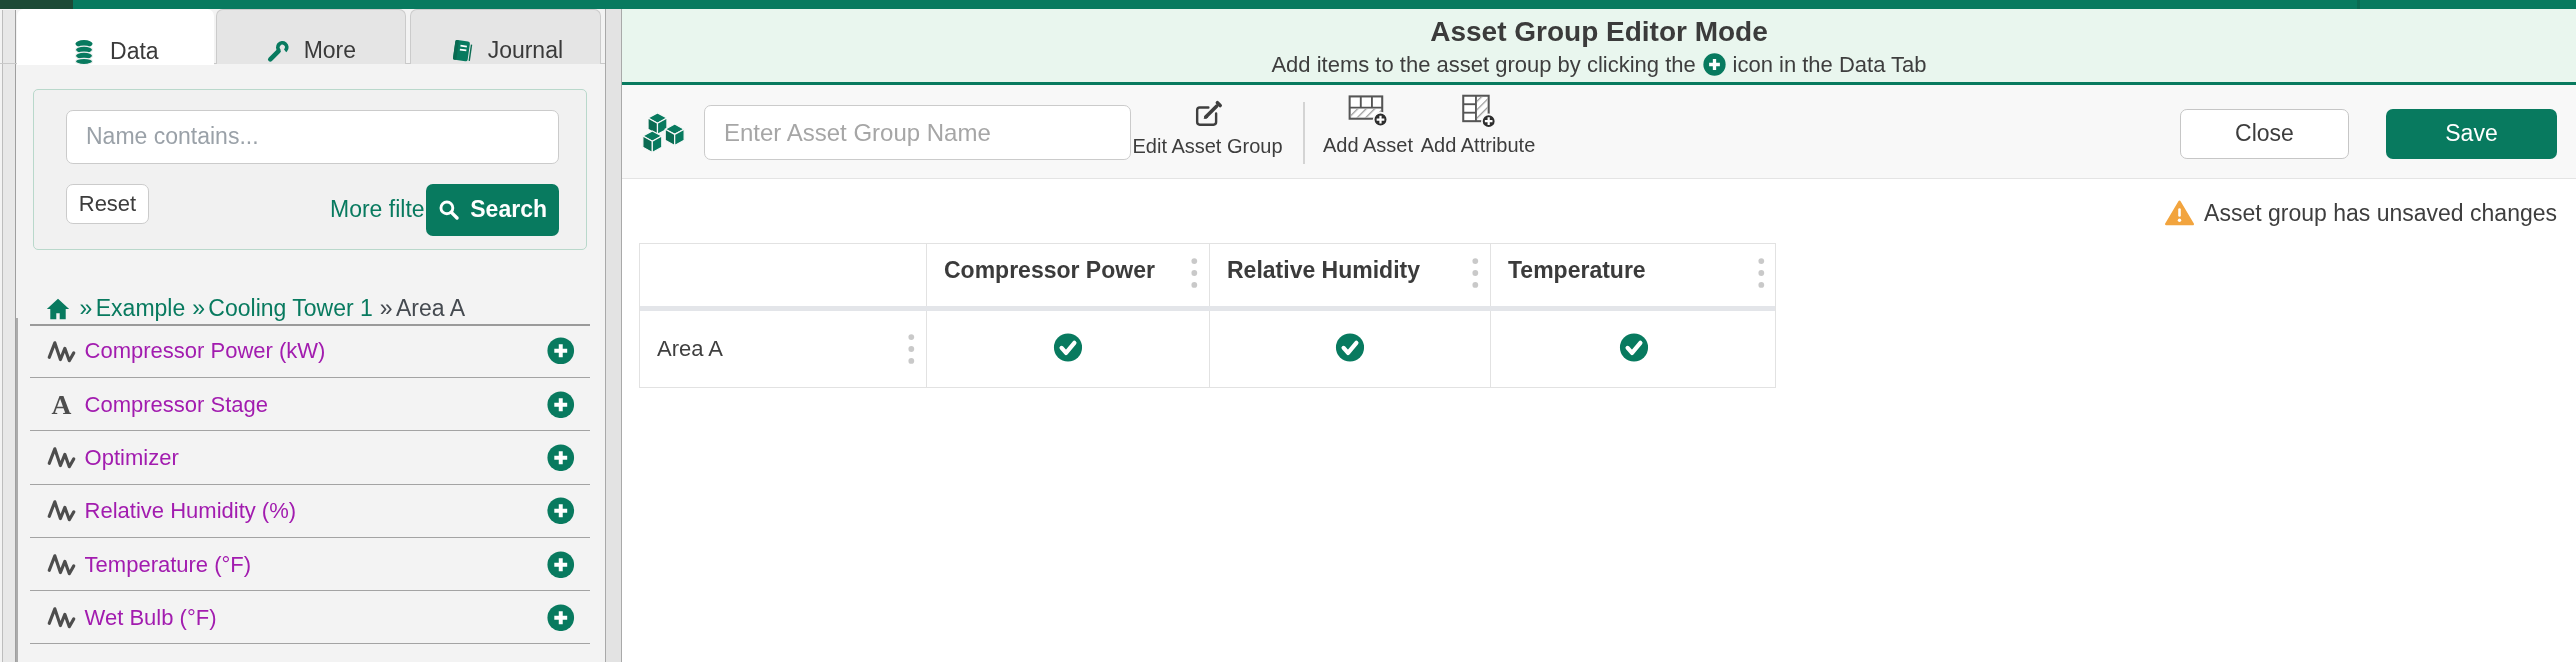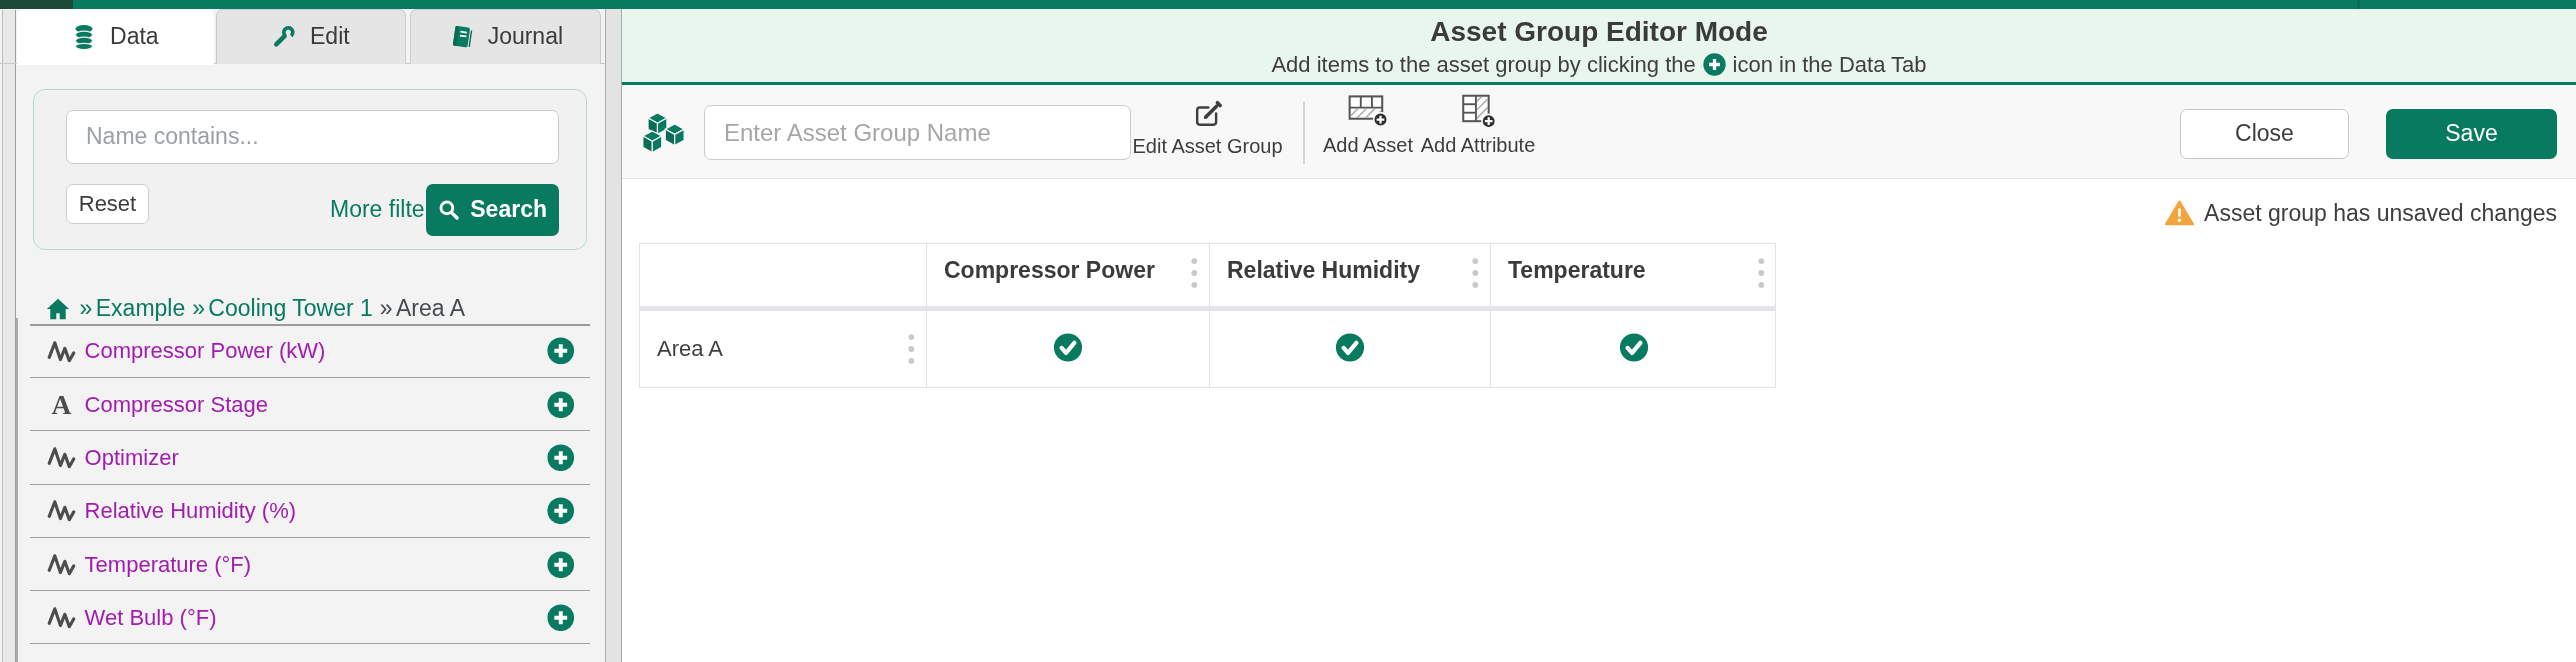--- a/index.html
+++ b/index.html
@@ -16,30 +16,30 @@
   
   .topbar{position:absolute;left:0;top:0;width:2576px;height:8.6px;background:var(--brand);}
   .topbar .darkseg{position:absolute;left:0;top:0;width:73px;height:8.6px;background:var(--brand_dark);}
   .topbar .chromeline{position:absolute;left:2357px;top:0;width:2.6px;height:8.6px;background:#0a6b52;}
 
   
   .sidebar{position:absolute;left:0;top:8.6px;width:605px;height:654px;background:#f3f3f3;}
   .scrolltrack{position:absolute;left:1.7px;top:1.7px;width:14.6px;height:653px;background:#e8e8e8;
     border-left:0.9px solid #bdbdbd;border-right:1.7px solid #9f9f9f;}
   .tabbar{position:absolute;left:0;top:0;width:605px;height:55px;border-bottom:0.9px solid #c9c9c9;}
-  .tab{position:absolute;top:0;height:55px;display:flex;align-items:center;justify-content:center;gap:13.7px;
+  .tab{position:absolute;top:0;height:55px;display:flex;align-items:flex-end;justify-content:center;gap:13.7px;
     font-size:23px;color:#3a3a3a;border-radius:6.9px 6.9px 0 0;cursor:pointer;}
   .tab.inactive{background:#e5e5e5;border:0.9px solid #cbcbcb;border-bottom:none;}
   .tab.active{background:#fff;z-index:2;height:56px;}
   .tab-data{left:17px;width:197px;}
   .tab-tools{left:216px;width:190px;}
   .tab-journal{left:410px;width:191px;}
 
   .search-panel{position:absolute;left:33px;top:80px;width:554px;height:161px;background:#f1f1f1;
-    border:1.7px solid #b9d8cb;border-radius:12px;}
+    border:1.7px solid #b9d8cb;border-radius:5px;}
   .name-input{position:absolute;left:32px;top:20px;width:493px;height:54px;background:#fff;
     border:1.7px solid #cbcbcb;border-radius:6.9px;padding:0 19px;font-size:23px;color:#333;
     font-family:"Liberation Sans","DejaVu Sans",sans-serif;outline:none;}
   .name-input::placeholder{color:#9aa1a8;}
   .reset-btn{position:absolute;left:32px;top:94px;width:83px;height:40px;background:#fff;
     border:1.7px solid #cbcbcb;border-radius:6.9px;font-size:22px;color:#3d3d3d;cursor:pointer;
     font-family:inherit;}
   .more-filters{position:absolute;left:296px;top:94px;height:52px;display:flex;align-items:center;gap:6.9px;
     color:var(--brand);font-size:23px;cursor:pointer;}
   .search-btn{position:absolute;left:392px;top:94px;width:133px;height:52px;background:var(--brand);
@@ -131,21 +131,21 @@
           <ellipse cx="14" cy="19.5" rx="10" ry="4.4" fill="#087a5f" stroke="#f0f0f0" stroke-width="1.4"></ellipse>
           <ellipse cx="14" cy="26" rx="10" ry="3.6" fill="#087a5f" stroke="#f0f0f0" stroke-width="1.4"></ellipse>
         </svg>
         <span>Data</span>
       </div>
       <div class="tab tab-tools inactive">
         <svg width="24" height="24" viewBox="0 0 28 28">
           <circle cx="19" cy="8.5" r="5.2" fill="none" stroke="#087a5f" stroke-width="4.4" stroke-dasharray="25 8" transform="rotate(130 19 8.5)"></circle>
           <path d="M14.6 12.9 L5 22.5" stroke="#087a5f" stroke-width="5.4" stroke-linecap="round"></path>
         </svg>
-        <span>Edit</span>
+        <span>More</span>
       </div>
       <div class="tab tab-journal inactive">
         <svg width="26" height="26" viewBox="0 0 30 30">
           <g transform="rotate(8 15 15)">
             <rect x="7" y="3" width="17" height="23" rx="2.5" fill="#087a5f"></rect>
             <rect x="7" y="3" width="4" height="23" rx="1.5" fill="#0a6b52"></rect>
             <line x1="13.5" y1="9" x2="21" y2="9" stroke="#fff" stroke-width="2"></line>
             <line x1="13.5" y1="13.5" x2="21" y2="13.5" stroke="#fff" stroke-width="2"></line>
             <line x1="26" y1="6" x2="26" y2="25" stroke="#0a6b52" stroke-width="1.6"></line>
           </g>

